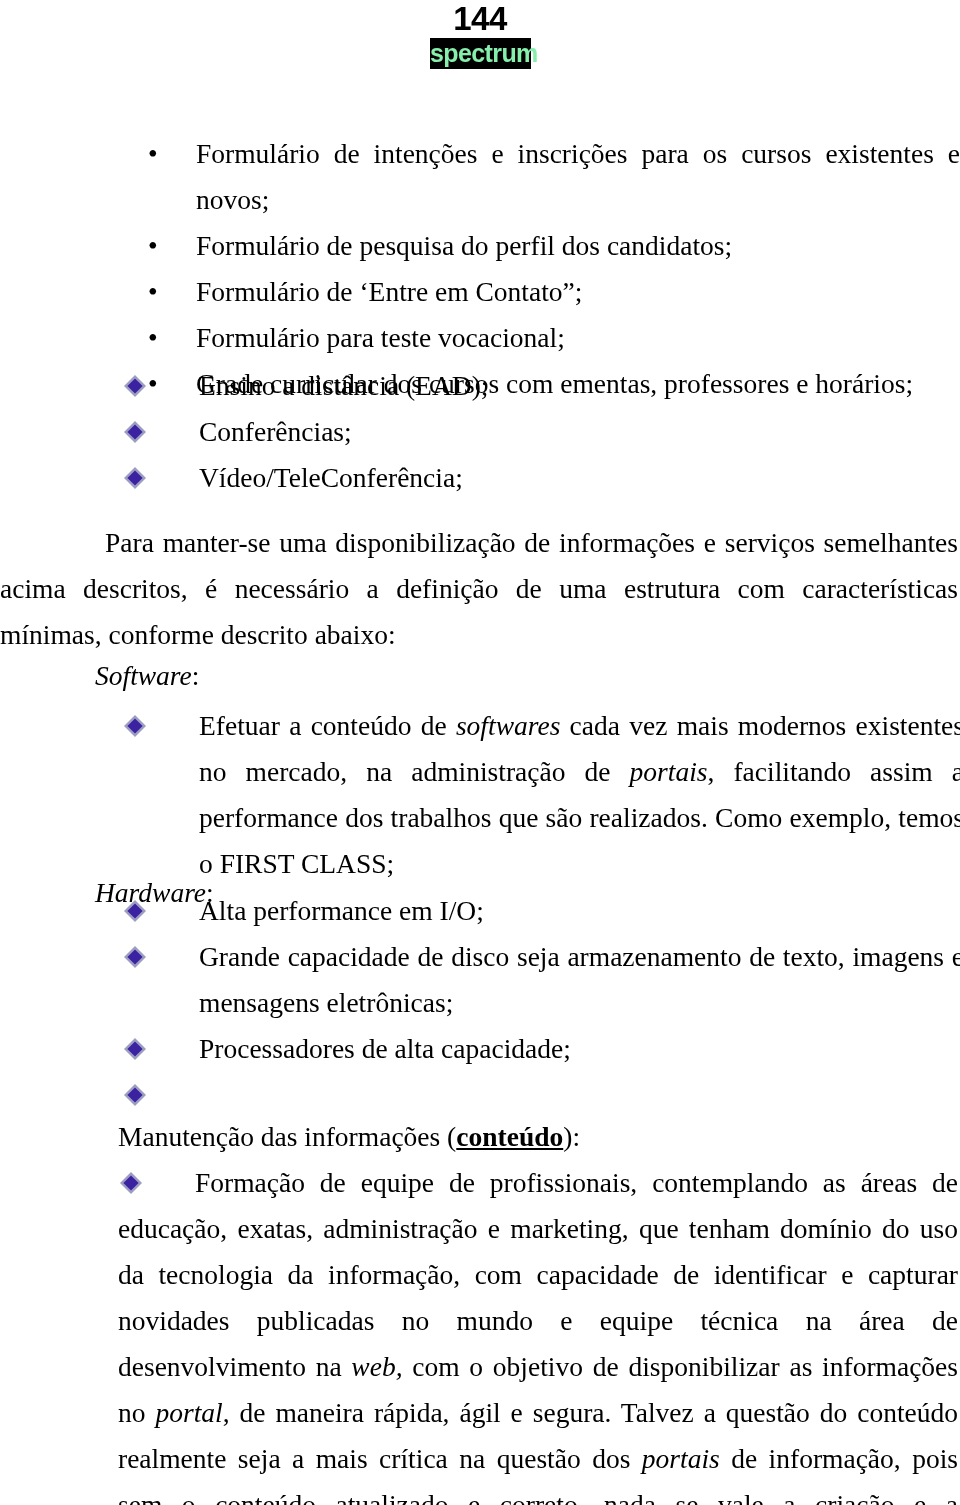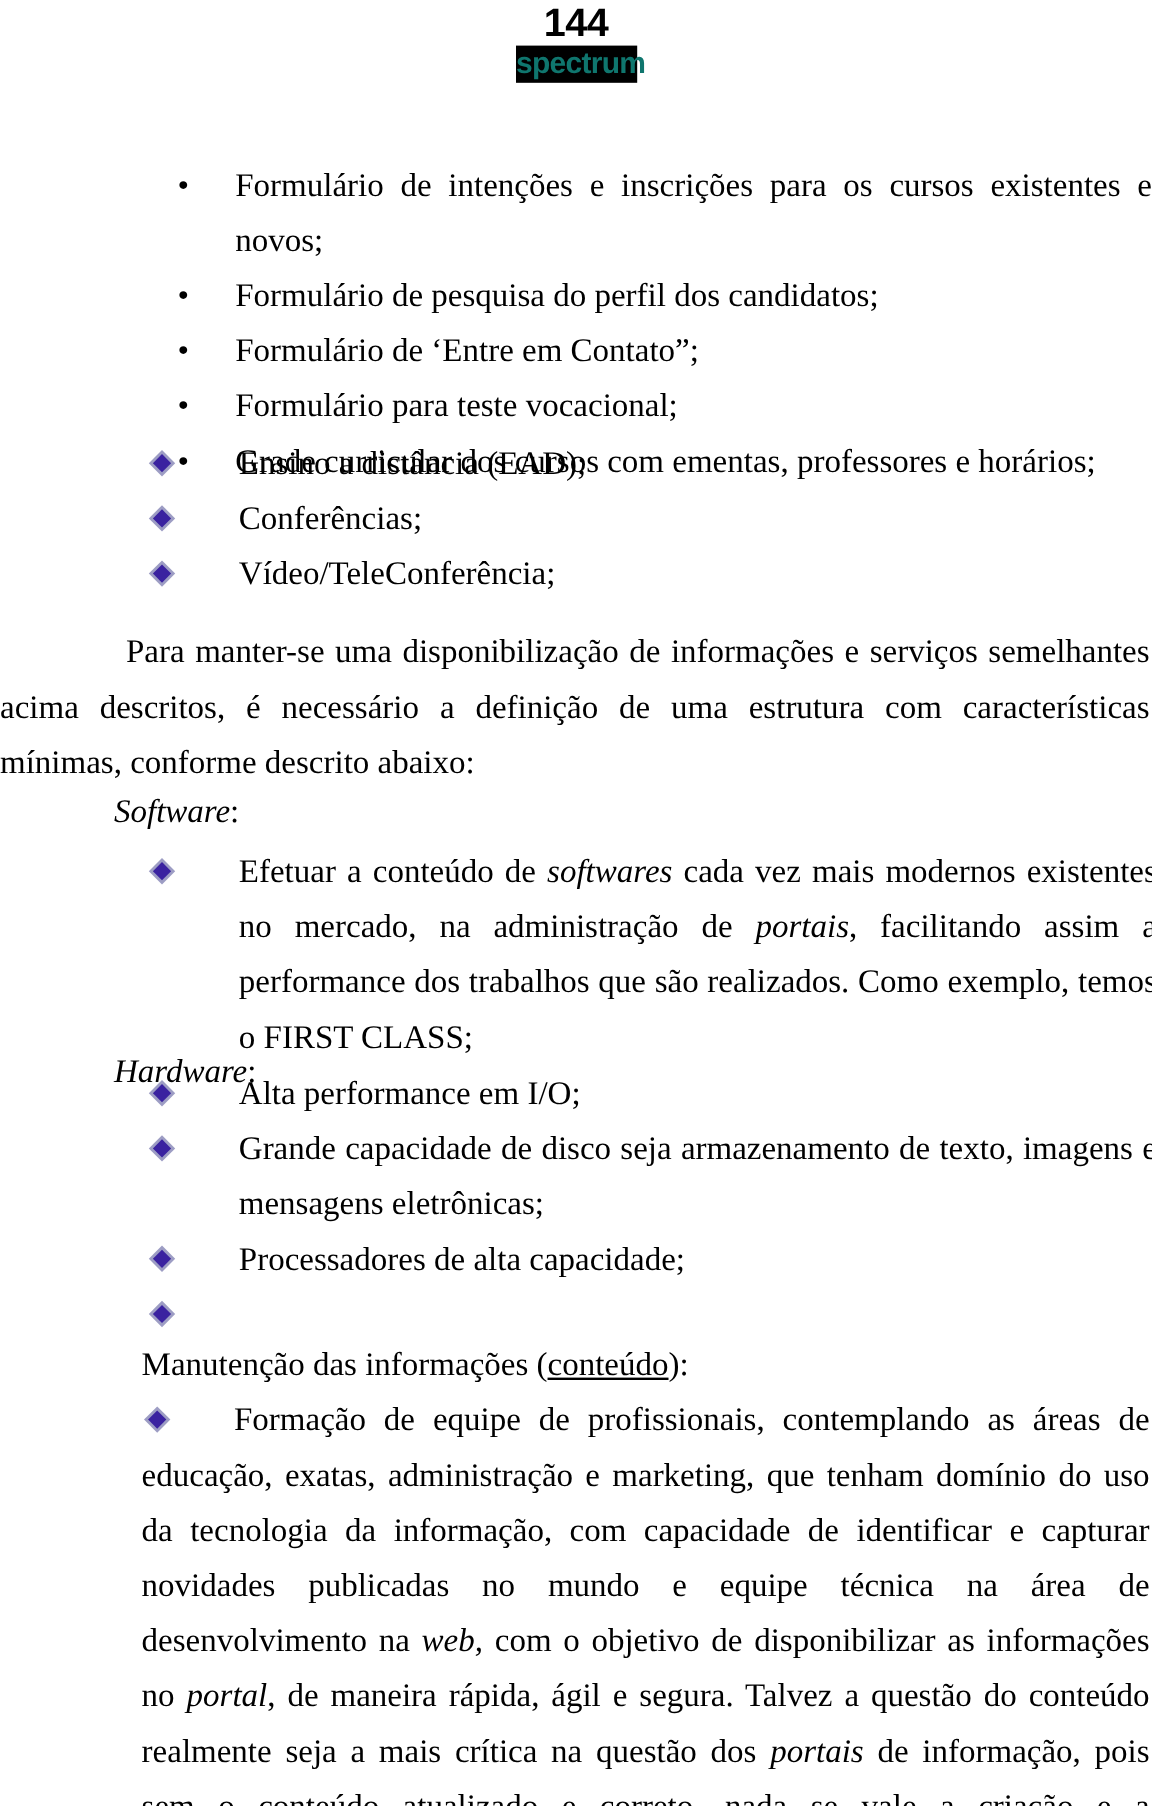--- a/index.html
+++ b/index.html
@@ -39,37 +39,37 @@
   .logo-box {
     position: absolute;
     left: 430px;
     top: 38px;
     width: 101px;
     height: 31px;
     background: #000000;
   }
   .logo-text {
     display: block;
-    color: #0f766e;
+    color: #86efac;
     font-family: "Liberation Sans", "DejaVu Sans", sans-serif;
     font-weight: bold;
     font-size: 25px;
     line-height: 31px;
     text-align: right;
     letter-spacing: -0.6px;
   }
 
   
   .body-text {
     font-size: 27.5px;
     line-height: 46px;
   }
   .justify { text-align: justify; }
   .it { font-style: italic; }
-  .bu { font-weight: normal; text-decoration: underline; }
+  .bu { font-weight: bold; text-decoration: underline; }
 
   
   .round-list {
     position: absolute;
     left: 0;
     width: 960px;
     list-style: none;
     margin: 0;
     padding: 0;
   }

